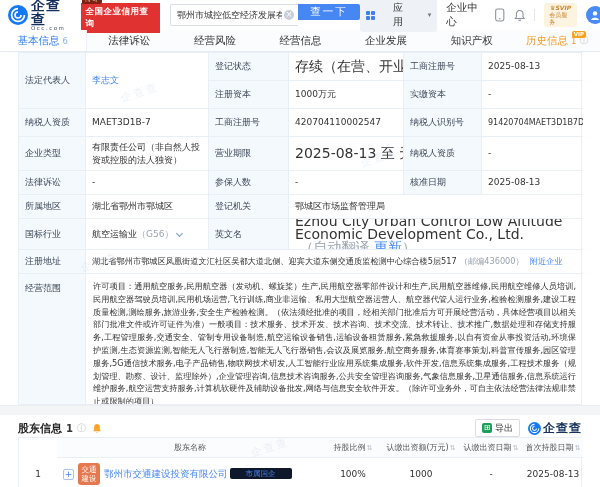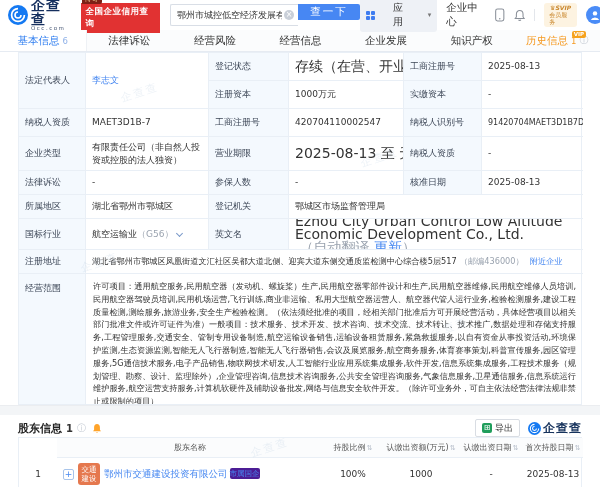--- a/index.html
+++ b/index.html
@@ -102,21 +102,21 @@
   .td { height:32px; display:flex; align-items:center; justify-content:center; font-size:9px;
     color:#333; overflow:hidden; }
   .td.name { justify-content:flex-start; padding-left:6px; gap:4px; }
   .expand { width:11px; height:11px; border:1px solid #a8c4ea; border-radius:2px; color:#4788f1;
     font-size:9px; line-height:9px; text-align:center; cursor:pointer; flex:0 0 auto; }
   .avatar { width:22px; height:22px; background:#e5784e; border-radius:3px; color:#fff;
     font-size:7.5px; line-height:1.2; display:flex; flex-direction:column; align-items:center;
     justify-content:center; flex:0 0 auto; }
   .nm-col { display:flex; flex-direction:row; align-items:flex-start; gap:2px; overflow:hidden; }
   .co-name { font-size:9.5px; color:#4788f1; cursor:pointer; white-space:nowrap; }
-  .tag { background:#4c1d95; color:#4788f1; font-size:7.5px; line-height:11px; padding:0 0;
+  .tag { background:#0f172a; color:#4788f1; font-size:7.5px; line-height:11px; padding:0 16px;
     border-radius:2px;text-align:center; }
 
   .wm { position:absolute; color:rgba(165,188,216,.20); transform:rotate(-18deg);
     font-size:11px; pointer-events:none; letter-spacing:2px; }
 </style>
 </head>
 <body>
 
 <div class="page">
 

